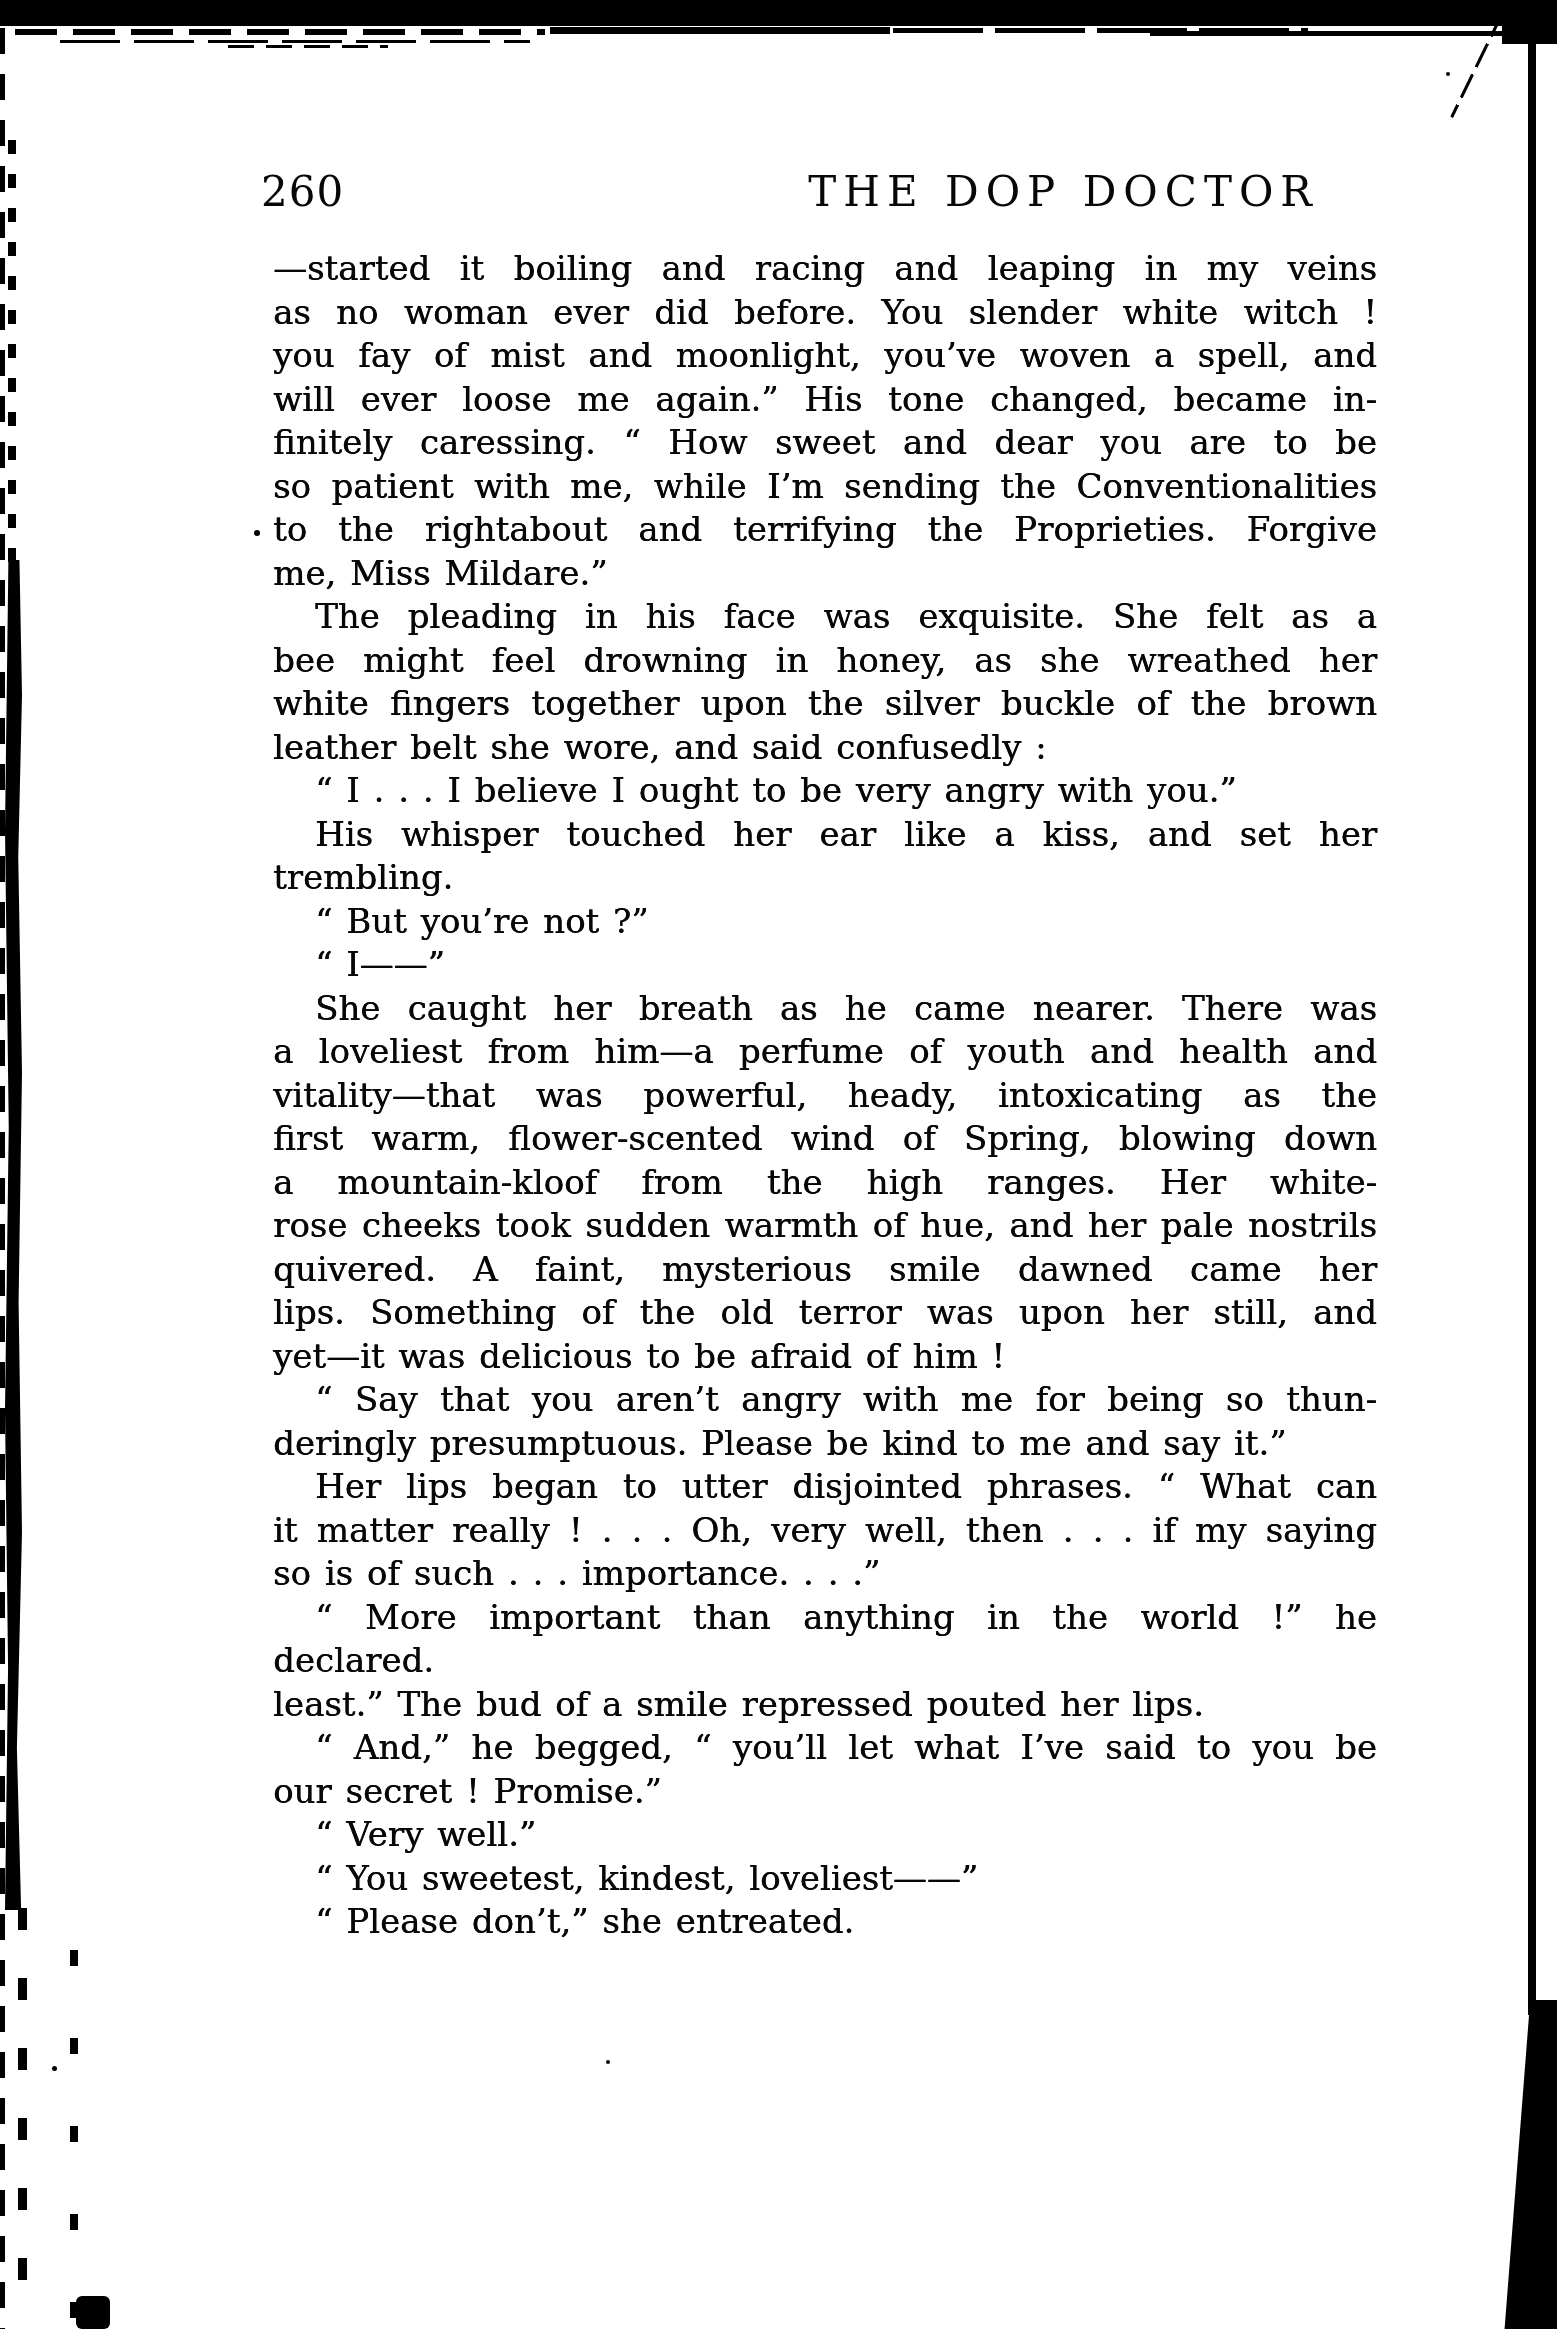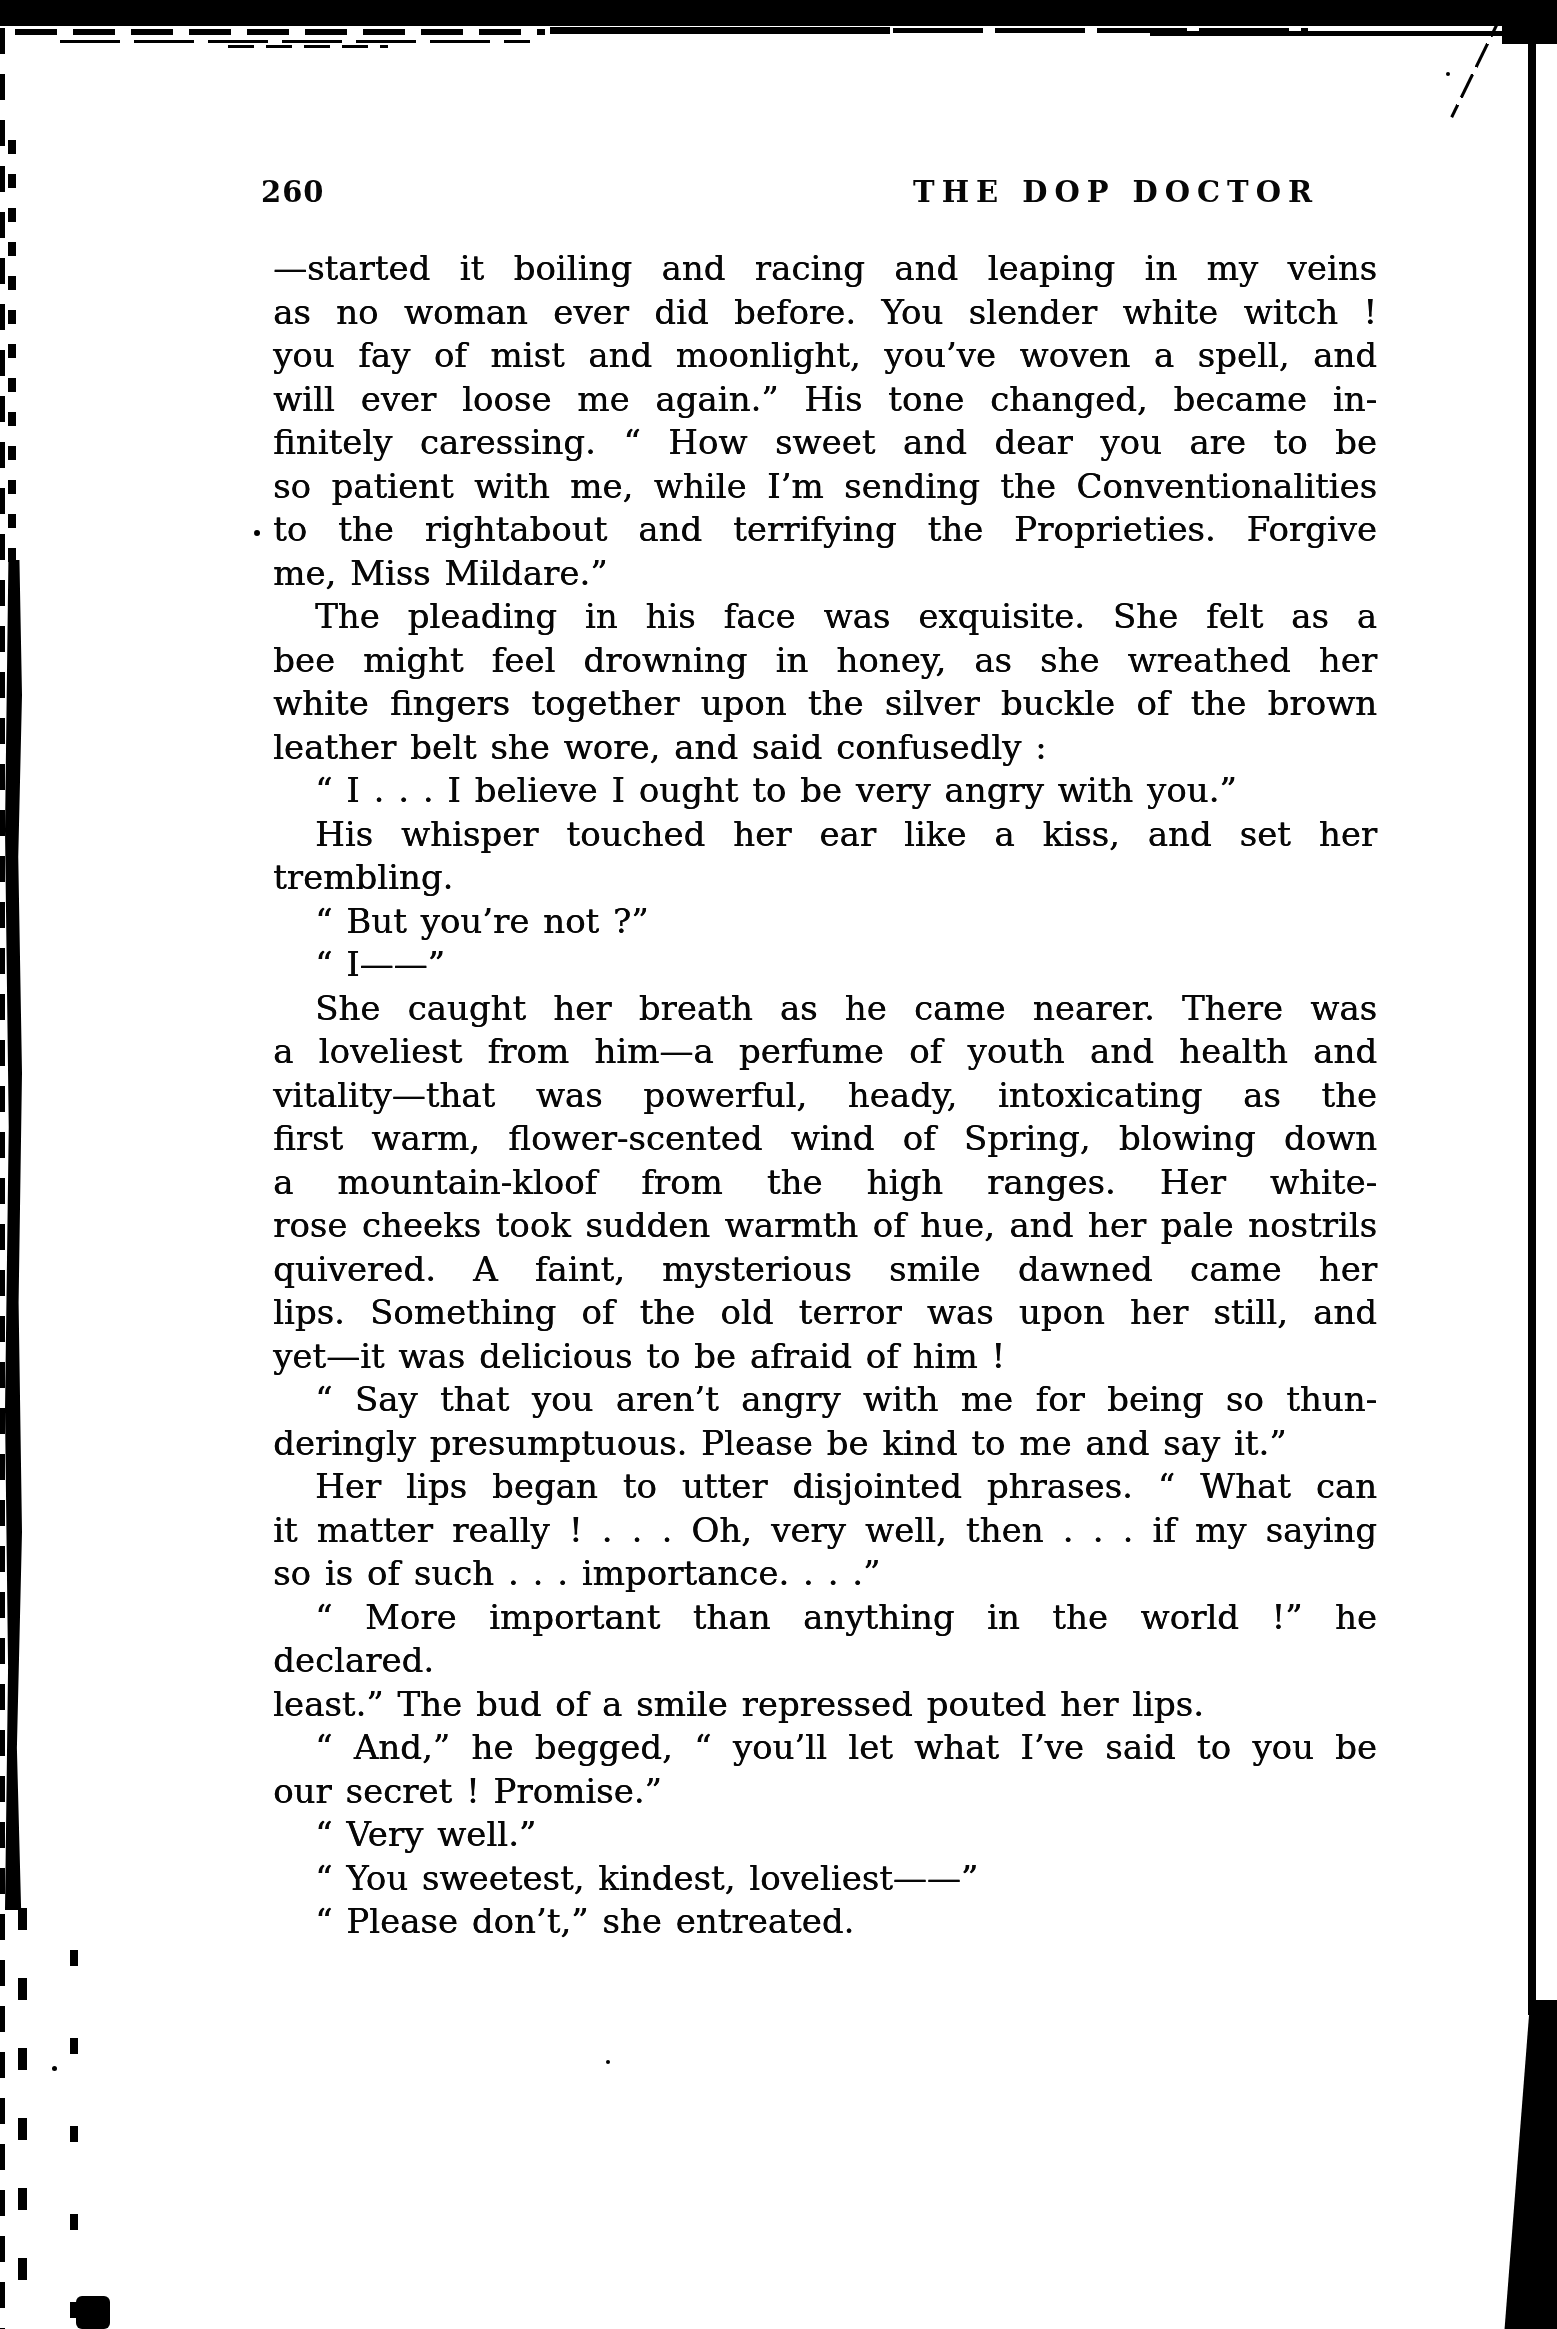--- a/index.html
+++ b/index.html
@@ -36,21 +36,21 @@
   .crease{left:1501px;top:13px;width:3px;height:116px;background:
     repeating-linear-gradient(180deg,#000 0 26px,transparent 26px 34px);
     transform:rotate(26deg);transform-origin:top center;}
   .speck{position:absolute;background:#000;border-radius:50%;}
   .s1{left:254px;top:530px;width:6px;height:6px;}
   .s2{left:52px;top:2066px;width:5px;height:5px;}
   .s3{left:606px;top:2060px;width:4px;height:4px;}
   .s4{left:1446px;top:72px;width:4px;height:4px;}
   
   .headline{position:absolute;top:172px;left:273px;width:1104px;height:44px;
-    font-weight:bold;font-size:29px;line-height:40px;}
+    font-weight:normal;font-size:42px;line-height:40px;}
   .page-num{position:absolute;left:-12px;top:0;letter-spacing:1px;}
   .running-title{display:block;text-align:right;transform:translateX(-58px);
     letter-spacing:7px;}
   .text-col{position:absolute;left:273px;top:247px;width:1104px;}
   .line{
     font-size:34px;line-height:43.5px;height:43.5px;
     text-align:justify;text-align-last:justify;
     word-spacing:3px;
     text-shadow:0.4px 0 0 currentColor;
   }

